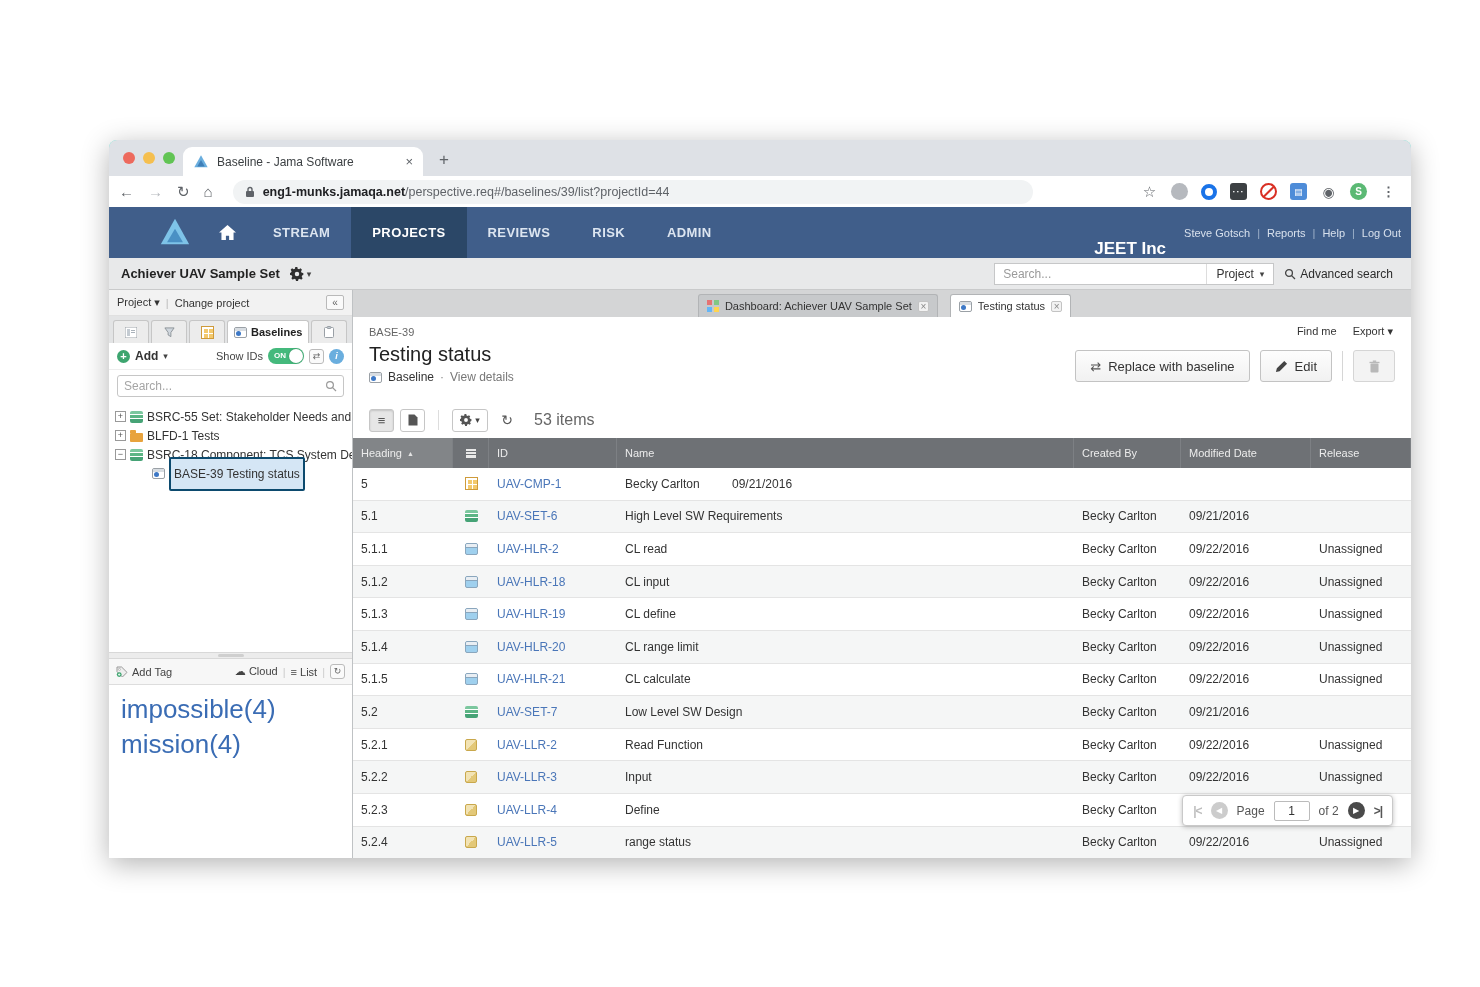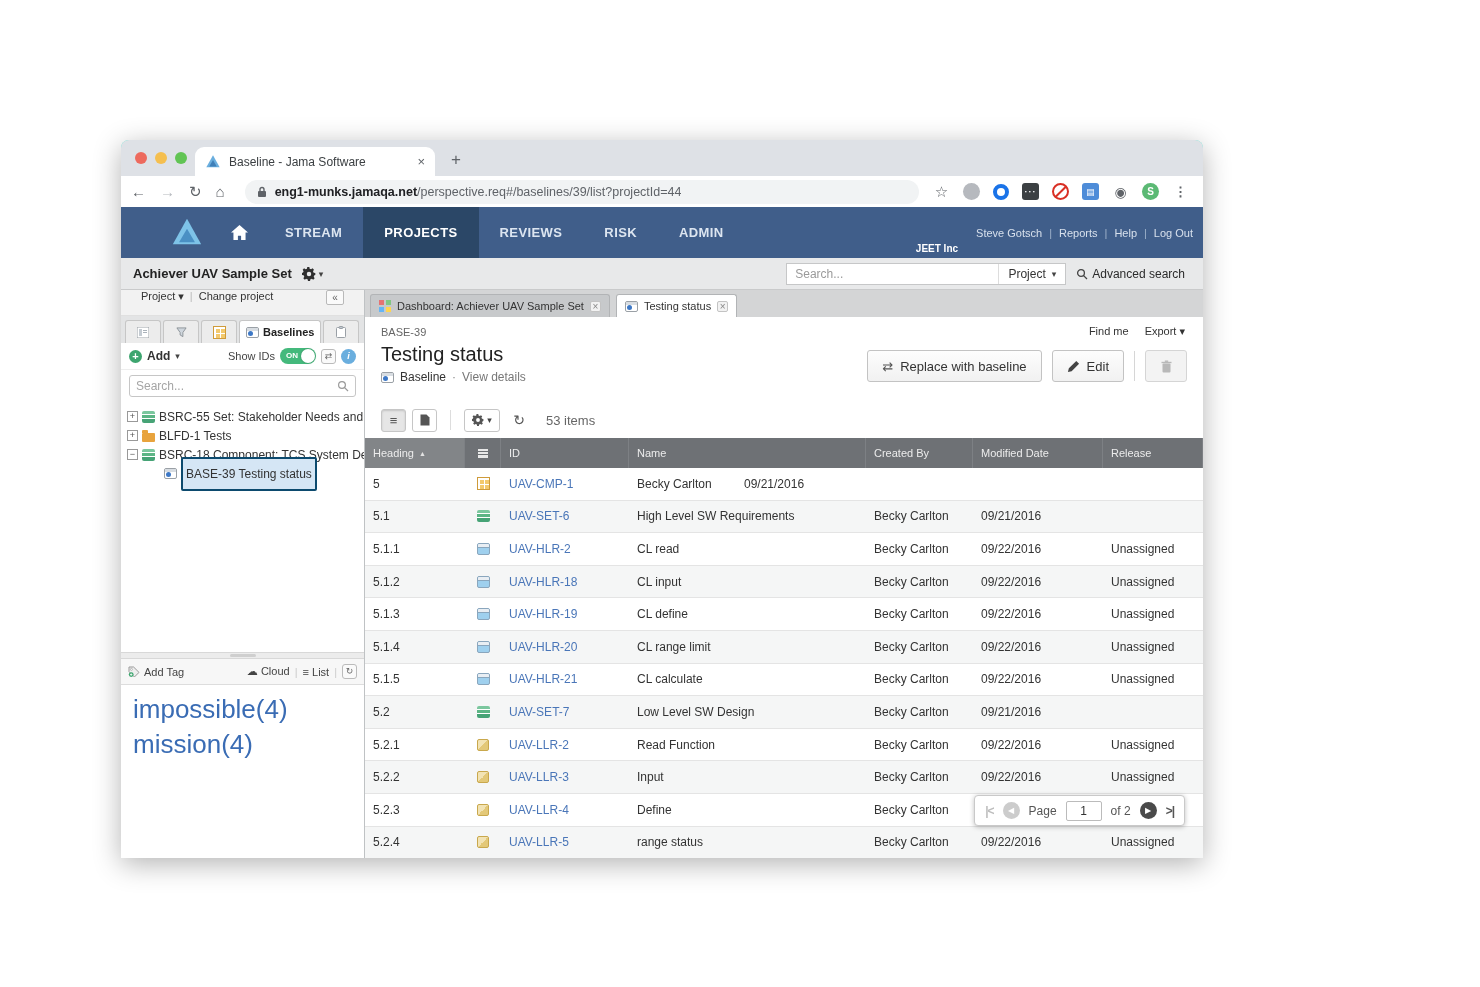--- a/index.html
+++ b/index.html
@@ -1,18 +1,18 @@
 <!DOCTYPE html>
 <html><head>
 <meta charset="utf-8">
 <style>
   * { margin:0; padding:0; box-sizing:border-box; }
   html,body { width:1480px; height:987px; background:#fff; overflow:hidden;
     font-family:"Liberation Sans", sans-serif; }
-  .window { position:absolute; left:121px; top:140px; width:1082px; height:718px;
+  .window { position:absolute; left:109px; top:140px; width:1302px; height:718px;
     border-radius:8px 8px 0 0; box-shadow:0 6px 28px rgba(0,0,0,.3); overflow:hidden; background:#5eead4; }
 
   
   .tabstrip { height:36px; background:#dee1e6; position:relative; }
   .lights { position:absolute; left:14px; top:12px; display:flex; gap:8px; }
   .light { width:12px; height:12px; border-radius:50%; }
   .light.r{background:#ed6a5e}.light.y{background:#f5bf4f}.light.g{background:#61c454}
   .btab { position:absolute; left:74px; top:7px; width:240px; height:29px; background:#fff;
     border-radius:9px 9px 0 0; display:flex; align-items:center; padding:0 10px; gap:8px; }
   .btab .title { font-size:12px; color:#3c4043; flex:1; white-space:nowrap; overflow:hidden; }
@@ -44,21 +44,21 @@
 
   
   .navbar { height:51px; background:#405e8a; display:flex; align-items:center; color:#e9eef5;padding-left:30px; }
   .navbar .logo { margin:0 26px 0 18px; }
   .homeic { color:#fff; margin-right:16px; }
   .nav-items { display:flex; height:100%; }
   .nav-item { display:flex; align-items:center; padding:0 21px; font-size:13px; font-weight:bold;
     letter-spacing:.4px; color:#dce5f0; cursor:default; }
   .nav-item.active { background:#2b4767; color:#fff; }
   .nav-right { margin-left:auto; display:flex; align-items:center; gap:18px; padding-right:10px; }
-  .company { font-size:10px; font-weight:bold; color:#fff;margin-top:32px; }
+  .company { font-size:17px; font-weight:bold; color:#fff;margin-top:32px; }
   .user-links { display:flex; align-items:center; gap:7px; font-size:11px; color:#d7e0ec; }
   .user-links .sep { color:#9fb2ca; }
 
   
   .subbar { height:32px; background:#e8e9ea; border-bottom:1px solid #c9cacb; display:flex;
     align-items:center; padding:0 12px; }
   .projname { font-size:13px; font-weight:bold; color:#222; margin-right:10px; }
   .gearwrap { display:flex; align-items:center; gap:3px; color:#333; }
   .caret { font-size:9px; color:#444; }
   .searchzone { margin-left:auto; display:flex; align-items:center; gap:10px; }
@@ -69,21 +69,21 @@
   .scope { display:flex; align-items:center; gap:6px; font-size:12px; color:#333; padding:0 9px;
     border-left:1px solid #ddd; height:100%; }
   .advsearch { display:flex; align-items:center; gap:4px; font-size:12px; color:#2b2b2b; margin-right:6px; }
 
   
   .appbody { display:flex; height:568px; }
 
   
   .sidebar { width:244px; flex:none; background:#fff; border-right:1px solid #bfc2c4;
     display:flex; flex-direction:column; }
-  .s-head { height:26px; background:#f2f2f2; display:flex; align-items:flex-start; padding:0 20px;
+  .s-head { height:26px; background:#f2f2f2; display:flex; align-items:center; padding:0 8px;
     font-size:11px; color:#333; gap:6px; border-bottom:1px solid #e0e0e0; }
   .s-head .hsep { color:#bbb; }
   .collapse-btn { margin-left:auto; width:18px; height:15px; border:1px solid #b9b9b9; border-radius:2px;
     background:#fafafa; color:#666; font-size:10px; line-height:13px; text-align:center; }
   .s-tabs { height:27px; background:#e3e4e5; display:flex; align-items:flex-end; padding:3px 4px 0; gap:2px; }
   .s-tab { height:23px; min-width:36px; background:#ececec; border:1px solid #c6c6c6; border-bottom:none;
     border-radius:3px 3px 0 0; display:flex; align-items:center; justify-content:center; gap:4px; padding:0 6px; }
   .s-tab.active { background:#fff; font-size:11px; color:#222; font-weight:bold; }
   .s-controls { height:27px; display:flex; align-items:center; padding:0 8px; gap:5px; border-bottom:1px solid #eee; }
   .addplus { width:13px; height:13px; background:#3da56f; border-radius:50%; color:#fff; font-size:11px;
@@ -119,21 +119,21 @@
 
   .tag-head { height:26px; background:#f7f7f7; border-bottom:1px solid #ddd; display:flex;
     align-items:center; padding:0 7px; gap:4px; font-size:11px; color:#444; }
   .tag-head .right { margin-left:auto; display:flex; align-items:center; gap:5px; }
   .tag-head .tsep { color:#ccc; }
   .tag-cloud { padding:8px 12px; display:flex; flex-direction:column; gap:2px; }
   .tag { font-size:26px; color:#3a6cb4; text-decoration:none; line-height:1.25; }
 
   
   .main { flex:1; display:flex; flex-direction:column; position:relative; background:#fff; min-width:0; }
-  .doc-tabs { height:27px; background:#d4d5d6; display:flex; align-items:flex-end; padding:0 0 0 5px; gap:6px; }
+  .doc-tabs { height:27px; background:#d4d5d6; display:flex; align-items:flex-end; padding:0 0 0 5px; gap:12px;justify-content:center; }
   .doc-tab { height:23px; background:#c7c9cb; border:1px solid #b2b4b6; border-bottom:none;
     border-radius:3px 3px 0 0; display:flex; align-items:center; gap:6px; padding:0 8px; font-size:11px; color:#333; }
   .doc-tab.active { background:#fff; }
   .dclose { font-size:10px; color:#888; border:1px solid #c3c3c3; border-radius:2px; width:11px; height:11px;
     line-height:9px; text-align:center; background:#f2f2f2; }
 
   .chead { height:85px; position:relative; padding:9px 16px 0; }
   .cid { font-size:11px; color:#666; }
   .ctitle { font-size:20px; color:#222; margin-top:5px; }
   .csub { display:flex; align-items:center; gap:6px; margin-top:4px; font-size:12px; }
@@ -146,21 +146,21 @@
     display:flex; align-items:center; gap:7px; padding:0 14px; font-size:13px; color:#333; }
   .btn .bicon { font-size:13px; color:#555; }
   .vdiv { width:1px; height:30px; background:#d6d6d6; }
   .btn.disabled { width:42px; justify-content:center; background:#f3f3f3; border-color:#d5d5d5; }
 
   .toolbar { height:36px; display:flex; align-items:center; padding:0 16px; gap:6px; }
   .tbtn { width:25px; height:23px; border:1px solid #c6c6c6; border-radius:3px; background:#fff;
     display:flex; align-items:center; justify-content:center; color:#555; font-size:13px; }
   .tbtn.pressed { background:#e6e6e6; box-shadow:inset 0 1px 2px rgba(0,0,0,.15); }
   .tdiv { width:1px; height:20px; background:#ddd; margin:0 7px; }
-  .items-count { font-size:13px; color:#666; margin-left:8px; }
+  .items-count { font-size:16px; color:#666; margin-left:8px; }
 
   .thead { height:30px; background:#6e7175; display:flex; color:#ececec; font-size:11px; }
   .thead .cell { display:flex; align-items:center; padding-left:8px; border-right:1px solid #7d8084; }
   .thead .c-heading { background:#828588; gap:5px; }
   .sortarrow { font-size:7px; color:#e3e3e3; }
   .c-heading{width:100px; flex:none;} .c-type{width:36px; flex:none; justify-content:center; padding-left:0!important;}
   .c-id{width:128px; flex:none;} .c-name{flex:1; min-width:0;}
   .c-created{width:107px; flex:none;} .c-modified{width:130px; flex:none;} .c-release{width:100px; flex:none;}
 
   .tbody { flex:1; overflow:hidden; }

